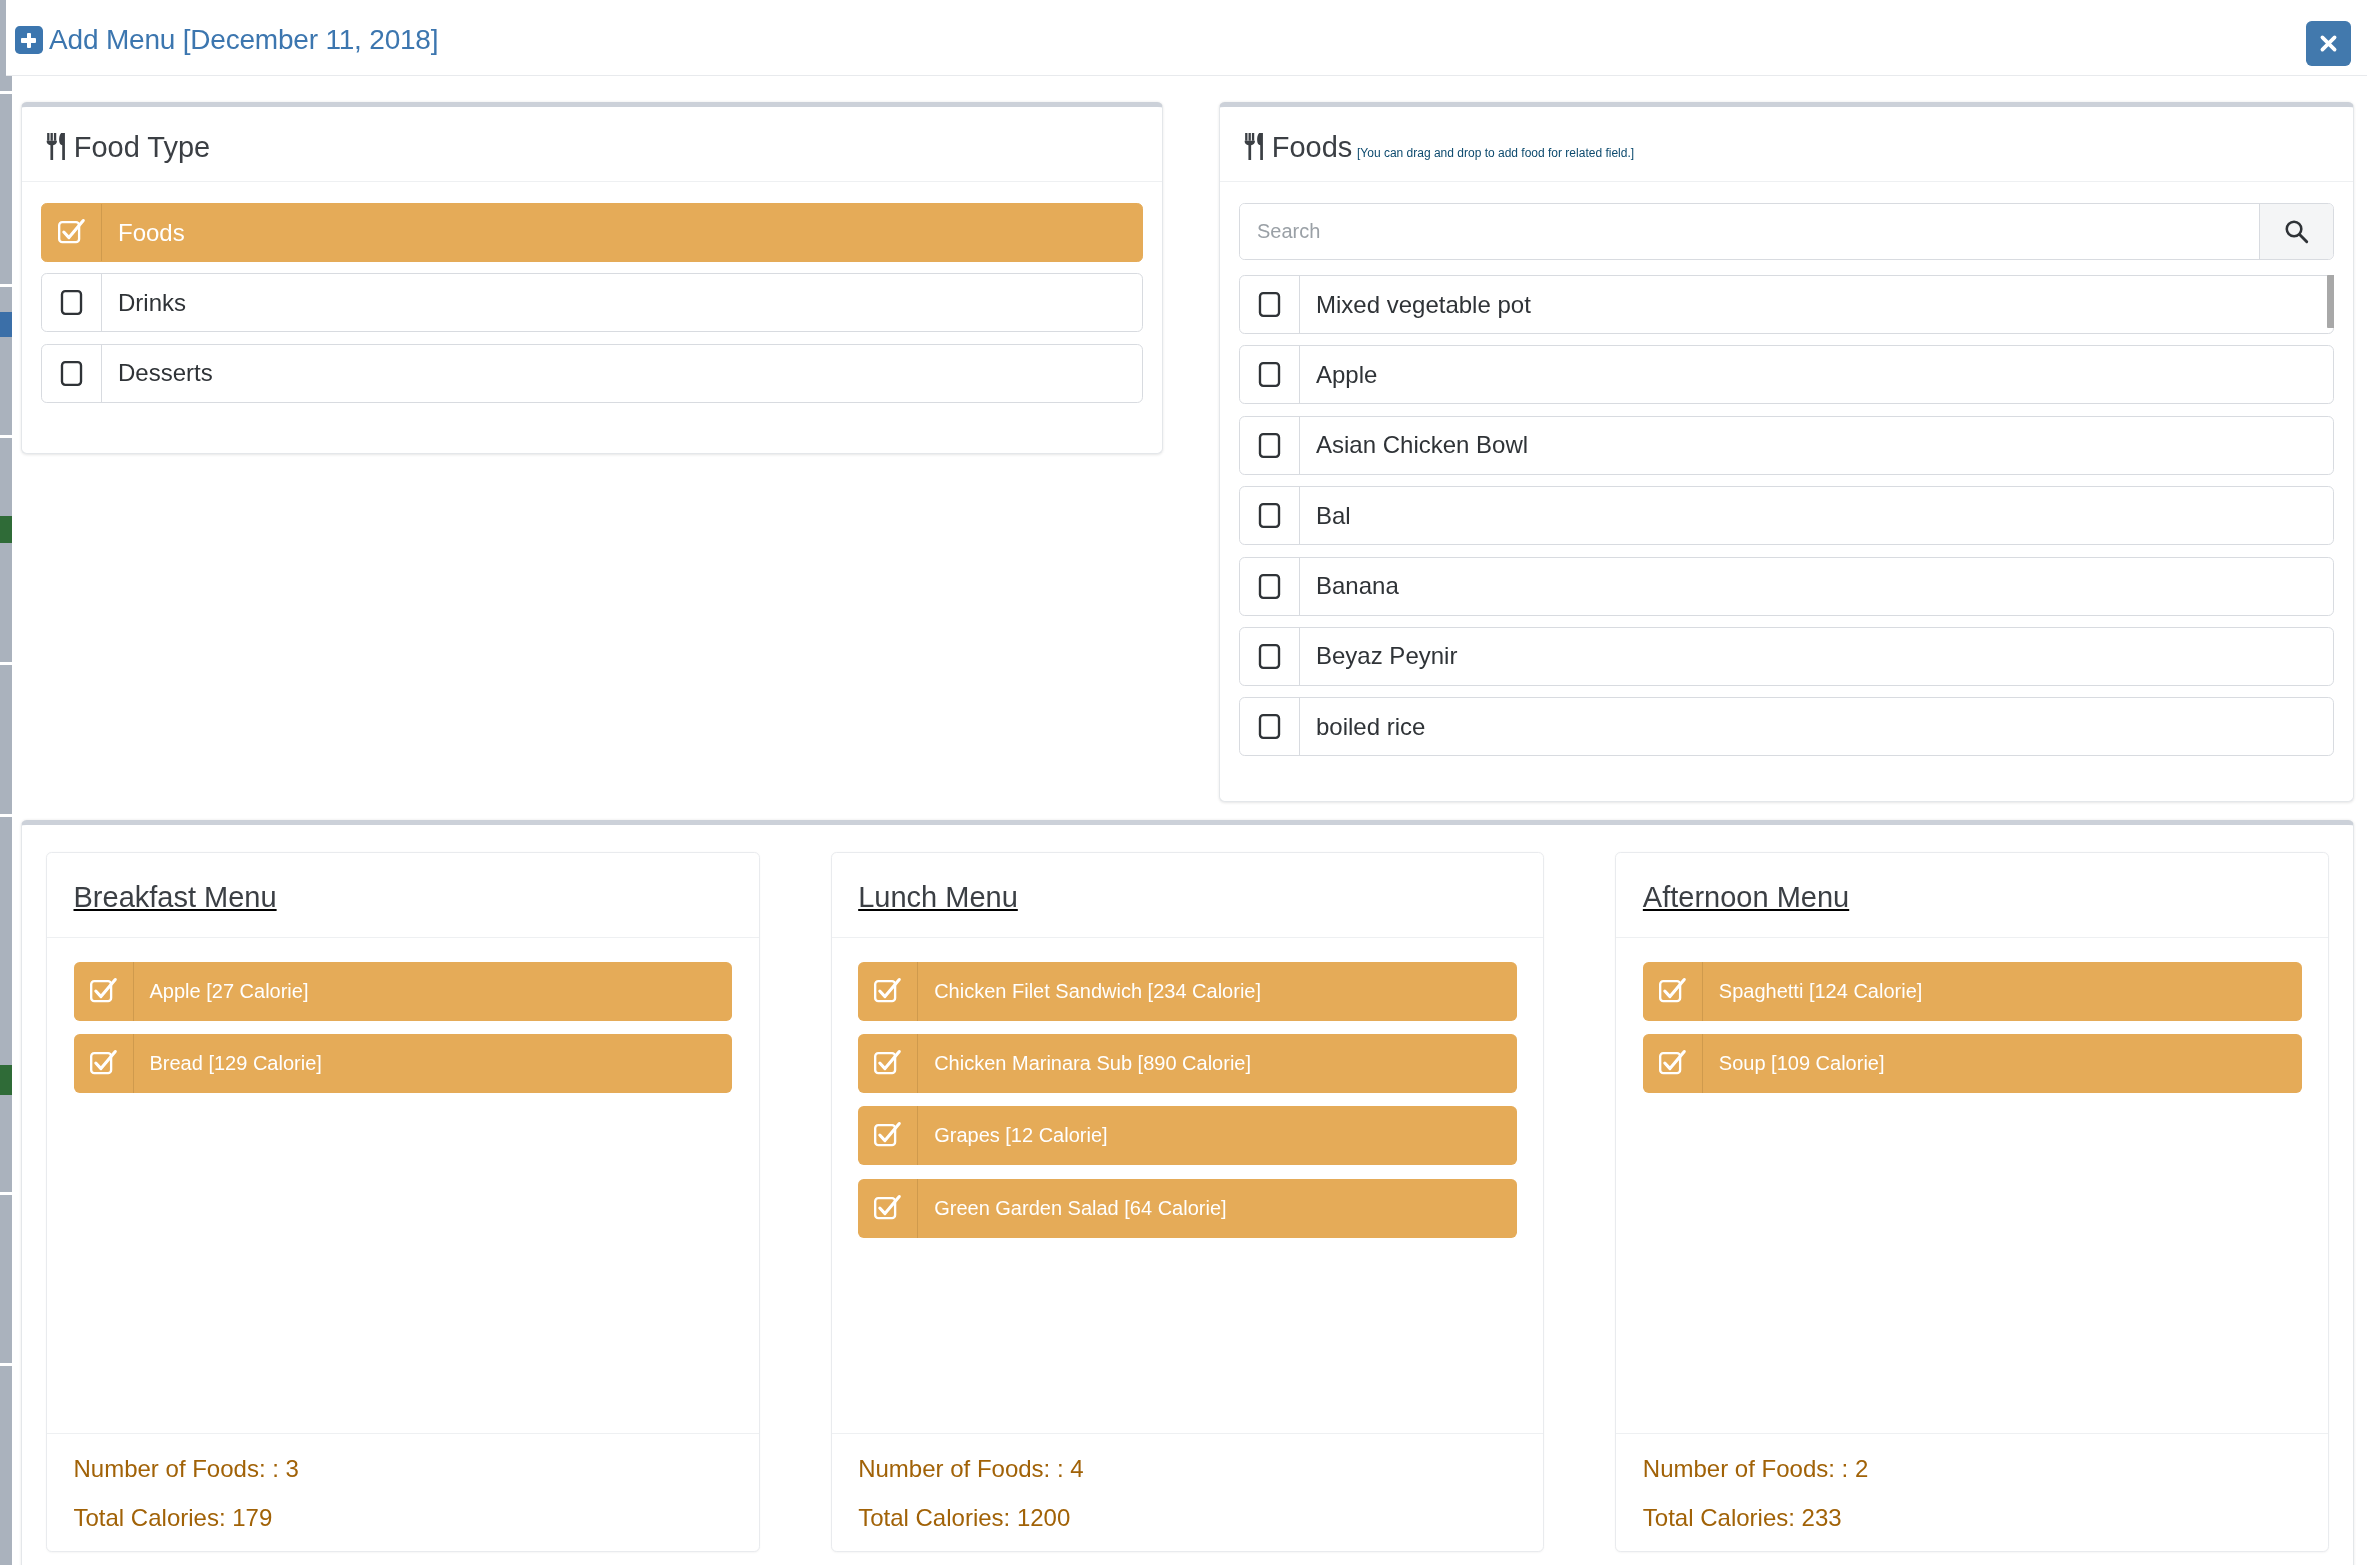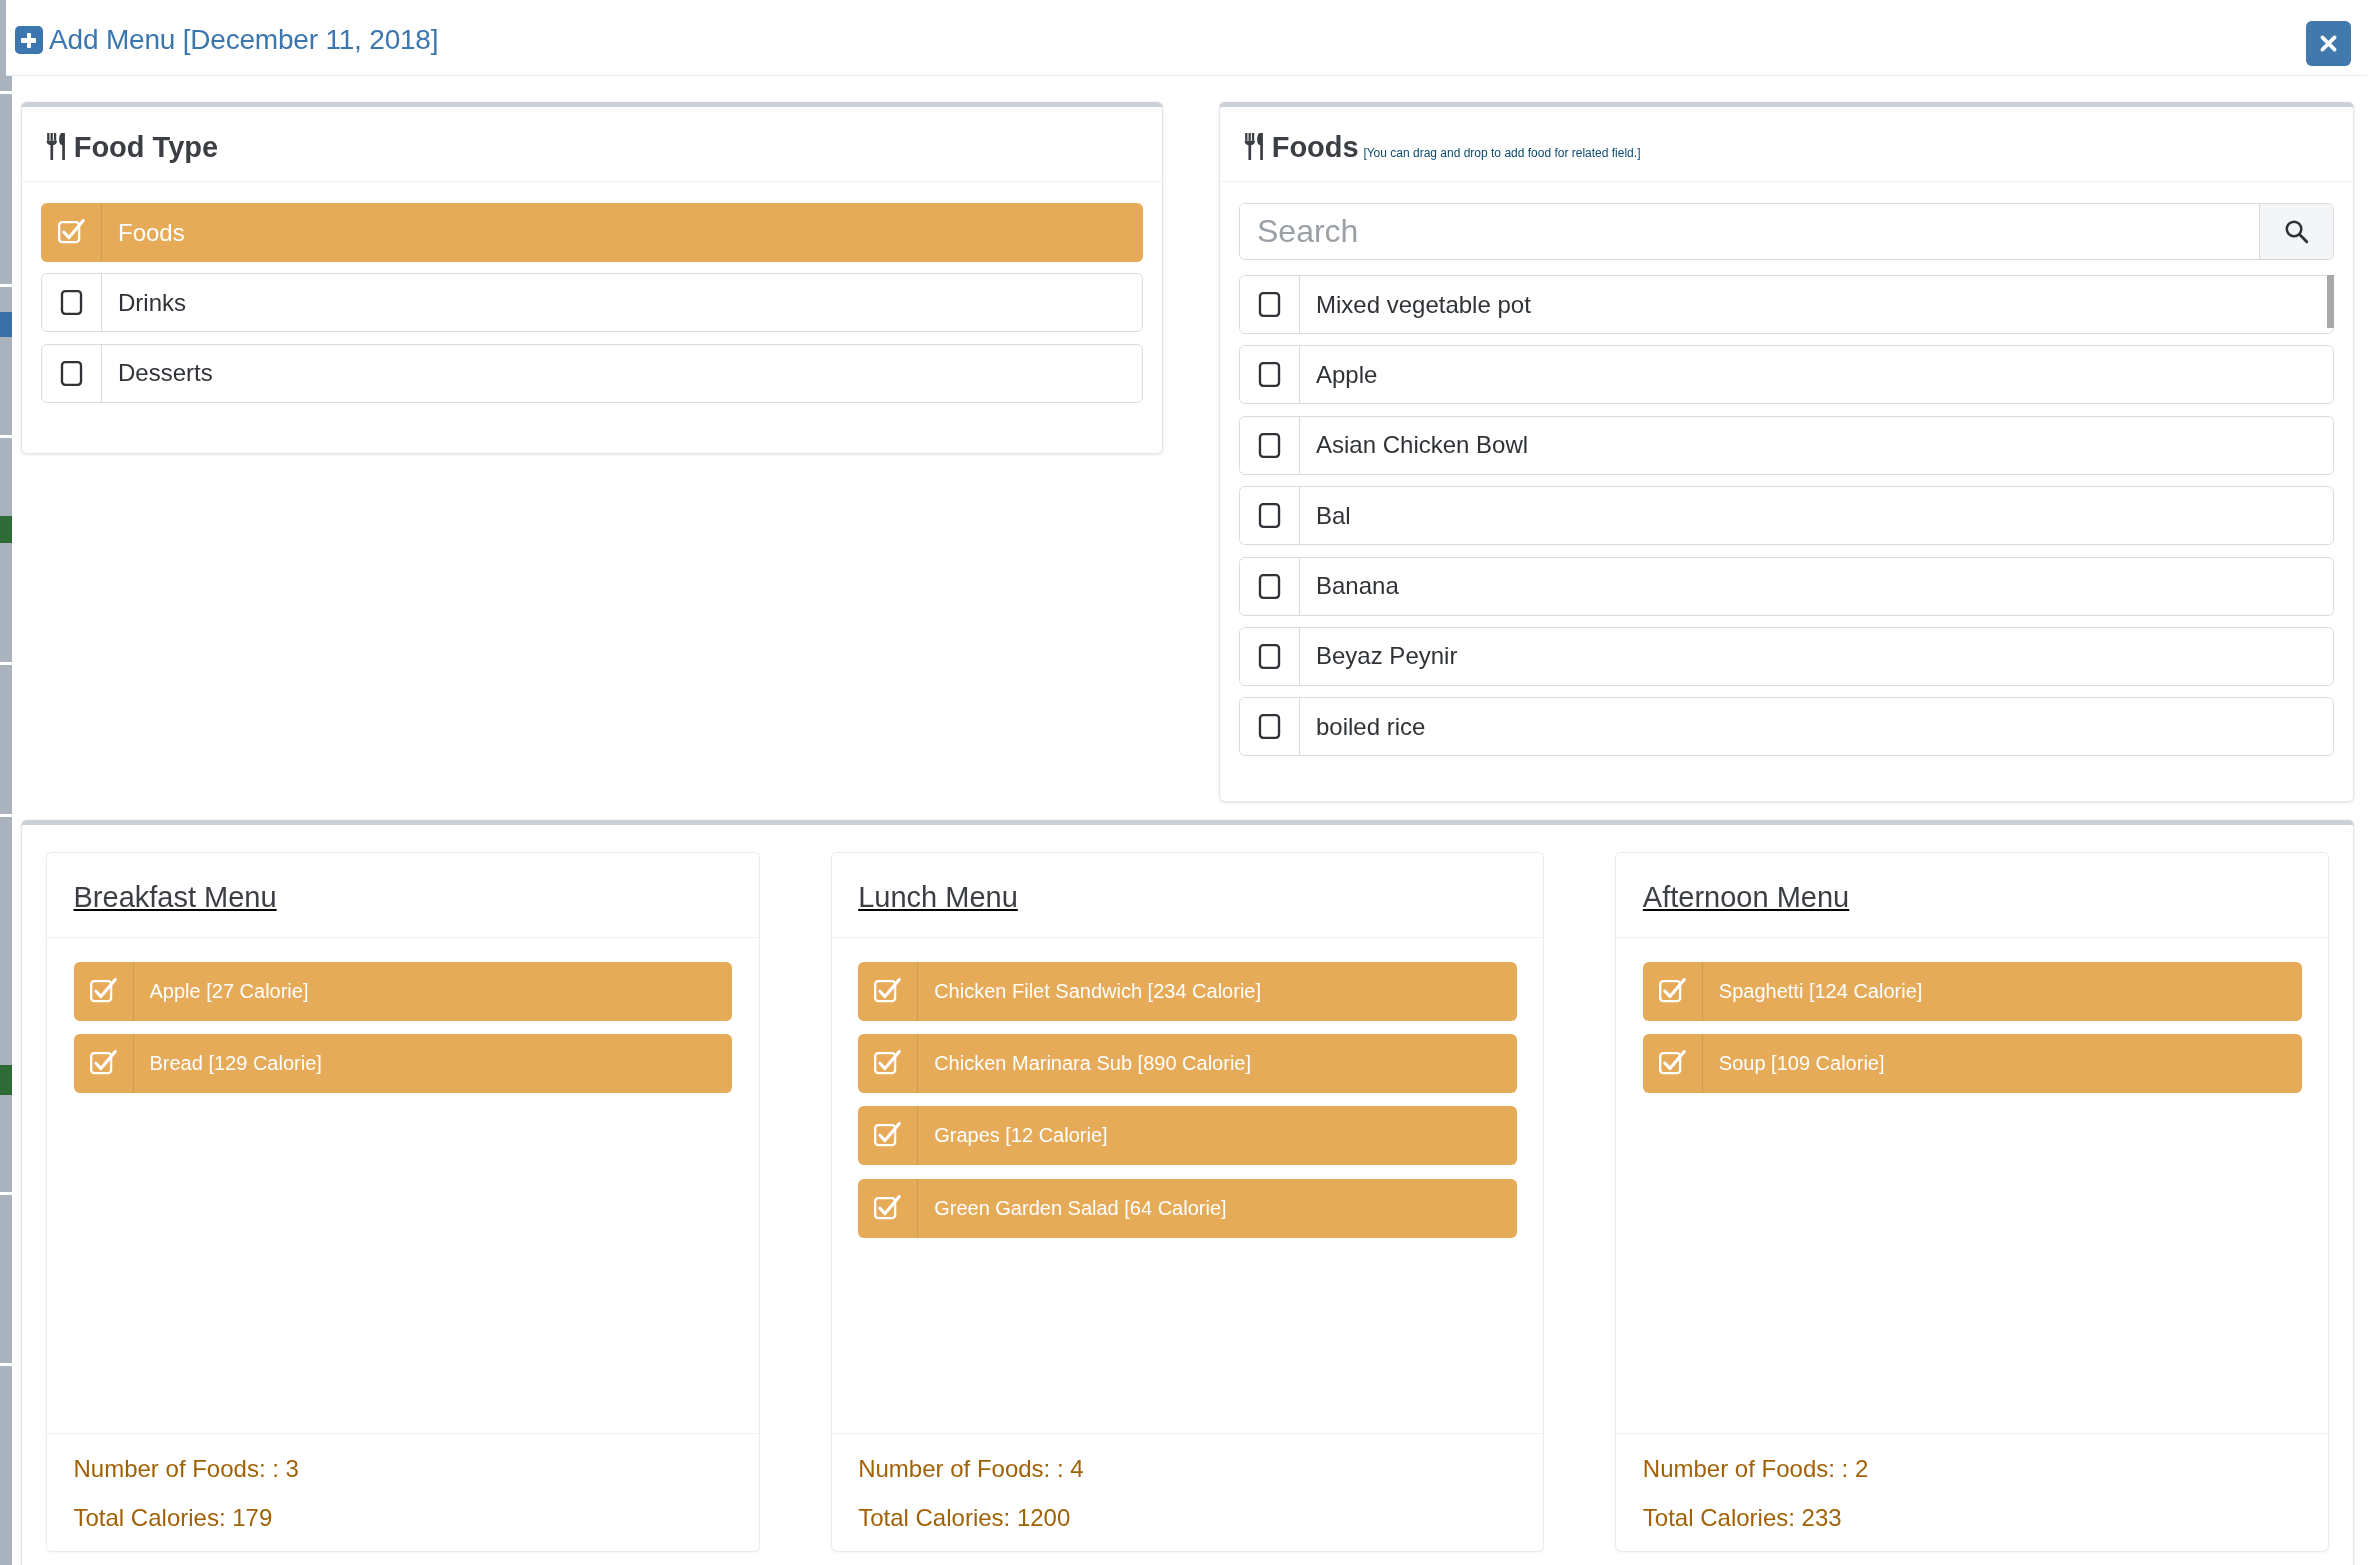--- a/index.html
+++ b/index.html
@@ -64,21 +64,21 @@
     border: 0.9px solid #e4e7ea;
     border-top: 5.7px solid #ccd1d9;
     border-radius: 5.7px;
     box-shadow: 0 0.9px 2.8px rgba(0,0,0,0.10);
   }
   .card-head {
     border-bottom: 0.9px solid #eef0f2;
     display: flex; align-items: baseline; gap: 4.7px;
     padding: 21px 23px 17px 23px;
   }
-  .card-title { font-size: 29px; color: #3b3f44; font-weight: 700; white-space: nowrap; }
+  .card-title { font-size: 29px; color: #3b3f44; font-weight: 400; white-space: nowrap; }
   .card-subtitle { font-size: 12px; color: #0c4a6e; white-space: nowrap; }
   .utensils { flex: 0 0 auto; width: 24px; height: 29px; position: relative; top: 3.8px; }
 
   .card-body { padding: 21px 19px 19px 19px; }
 
   
   .row {
     display: flex; align-items: stretch;
     height: 59px; margin-bottom: 11.4px;
     border: 0.9px solid #d8dbe0; border-radius: 5.7px;
@@ -106,21 +106,21 @@
   #foodTypeCard { left: 21px; top: 102px; width: 1142px; height: 352px; }
 
   
   #foodsCard { left: 1219px; top: 102px; width: 1135px; height: 700px; overflow: hidden; }
   .search-wrap {
     display: flex; height: 57px; margin-bottom: 15px;
     border: 0.9px solid #d8dbe0; border-radius: 5.7px; overflow: hidden;
   }
   .search-input {
     flex: 1 1 auto; border: none; outline: none;
-    padding: 0 17px; font-size: 32px; color: #33383d;
+    padding: 0 17px; font-size: 20px; color: #33383d;
     font-family: "Liberation Sans", sans-serif; background: #ffffff;
   }
   .search-input::placeholder { color: #9aa0a6; }
   .search-btn {
     flex: 0 0 auto; width: 74px; background: #f4f5f6;
     border: none; border-left: 0.9px solid #d8dbe0; cursor: pointer;
     display: flex; align-items: center; justify-content: center;
   }
   .search-btn svg { width: 26.5px; height: 26.5px; display: block; }
   .foods-scroll { position: relative; height: 530px; overflow: hidden; }

